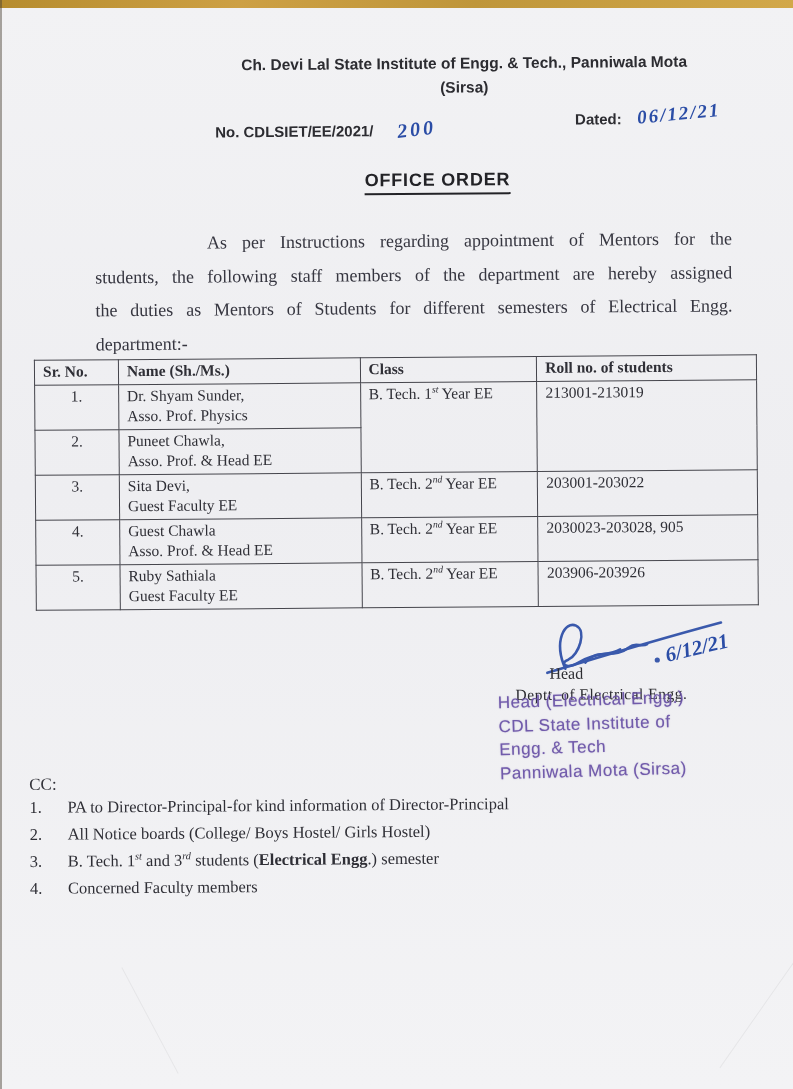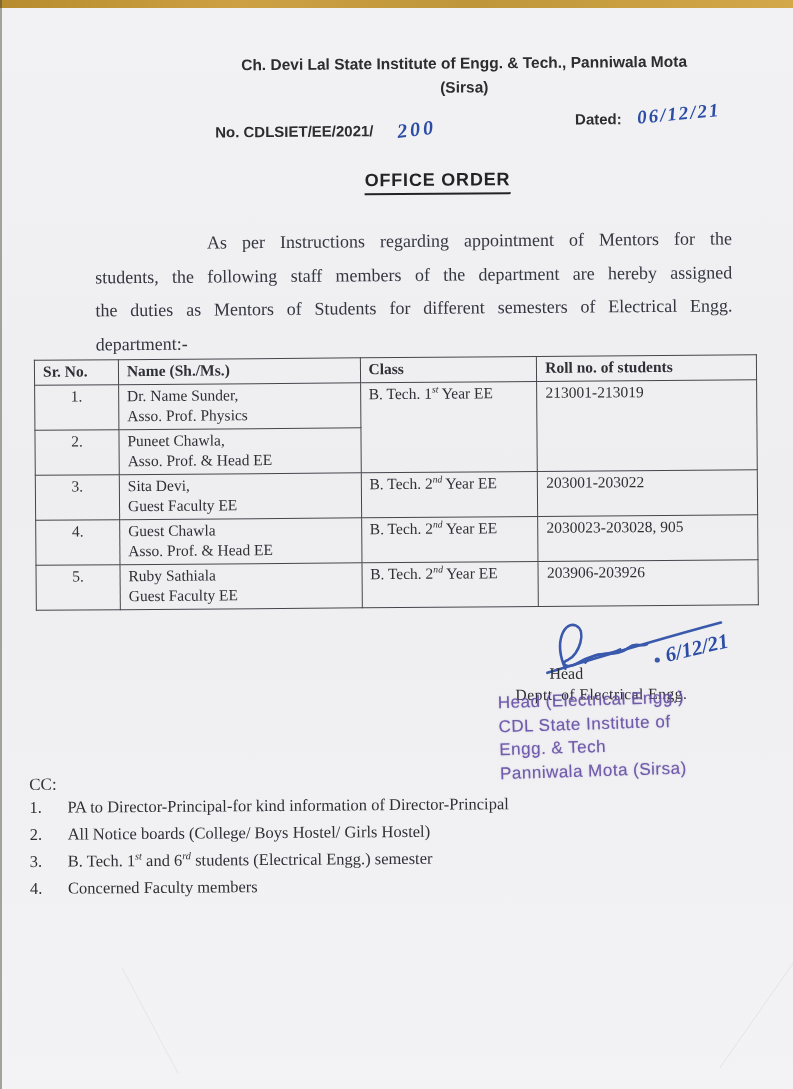--- a/index.html
+++ b/index.html
@@ -47,21 +47,21 @@
   .sig-head{position:absolute;left:548px;top:666px;width:90px;text-align:left;font-size:16px;color:#2c2c31;}
   .sig-dept{position:absolute;left:514px;top:687px;font-size:15.5px;color:#2c2c31;letter-spacing:.5px;}
   .stamp{position:absolute;left:496px;top:692px;font-family:"Liberation Sans",sans-serif;
     font-size:17px;line-height:23.5px;color:rgba(104,80,165,.88);letter-spacing:.5px;
     text-shadow:0 0 1.2px rgba(104,80,165,.55);transform:rotate(-1.3deg);transform-origin:left top;}
 
   .cc-label{position:absolute;left:27px;top:752px;font-size:17px;margin-top:20px;}
   .cc-list{position:absolute;left:27px;top:791px;font-size:16.5px;color:#2f2f36;}
   .cc-row{display:flex;line-height:27px;}
   .cc-num{width:38px;}
-  .cc-text b{font-weight:normal;}
+  .cc-text b{font-weight:bold;}
 </style>
 </head>
 <body>
 
 <div class="band-top"></div>
 <div class="edge-left"></div>
 <div class="crease1"></div>
 <div class="crease2"></div>
 
 <div class="sheet">
@@ -97,21 +97,21 @@
     <tbody>
         <tr>
       <th class="c">Sr. No.</th>
       <th>Name (Sh./Ms.)</th>
       <th class="c">Class</th>
       <th>Roll no. of students</th>
     </tr>
     <tr>
       <td class="c two">1.</td>
       <td class="two">
-        <span>Dr. Name Sunder,</span><br>
+        <span>Dr. Shyam Sunder,</span><br>
         <span>Asso. Prof. Physics</span>
       </td>
       <td rowspan="2">
         <span>B. Tech. 1</span><sup>st</sup><span> Year EE</span>
       </td>
       <td rowspan="2">213001-213019</td>
     </tr>
     <tr>
       <td class="c two">2.</td>
       <td class="two">
@@ -182,21 +182,21 @@
       <span class="cc-num">1.</span>
       <span class="cc-text">PA to Director-Principal-for kind information of Director-Principal</span>
     </div>
     <div class="cc-row">
       <span class="cc-num">2.</span>
       <span class="cc-text">All Notice boards (College/ Boys Hostel/ Girls Hostel)</span>
     </div>
     <div class="cc-row">
       <span class="cc-num">3.</span>
       <span class="cc-text">
-        <span>B. Tech. 1</span><sup>st</sup><span> and 6</span><sup>rd</sup><span> students (</span><b>Electrical Engg</b><span>.) semester</span>
+        <span>B. Tech. 1</span><sup>st</sup><span> and 3</span><sup>rd</sup><span> students (</span><b>Electrical Engg</b><span>.) semester</span>
       </span>
     </div>
     <div class="cc-row">
       <span class="cc-num">4.</span>
       <span class="cc-text">Concerned Faculty members</span>
     </div>
   </div>
 
 </div>
 

